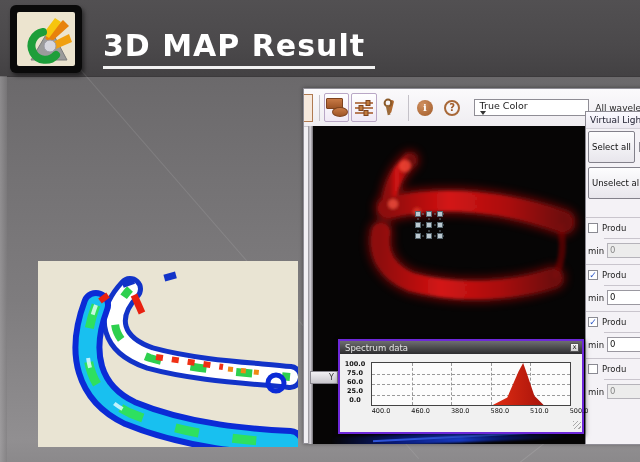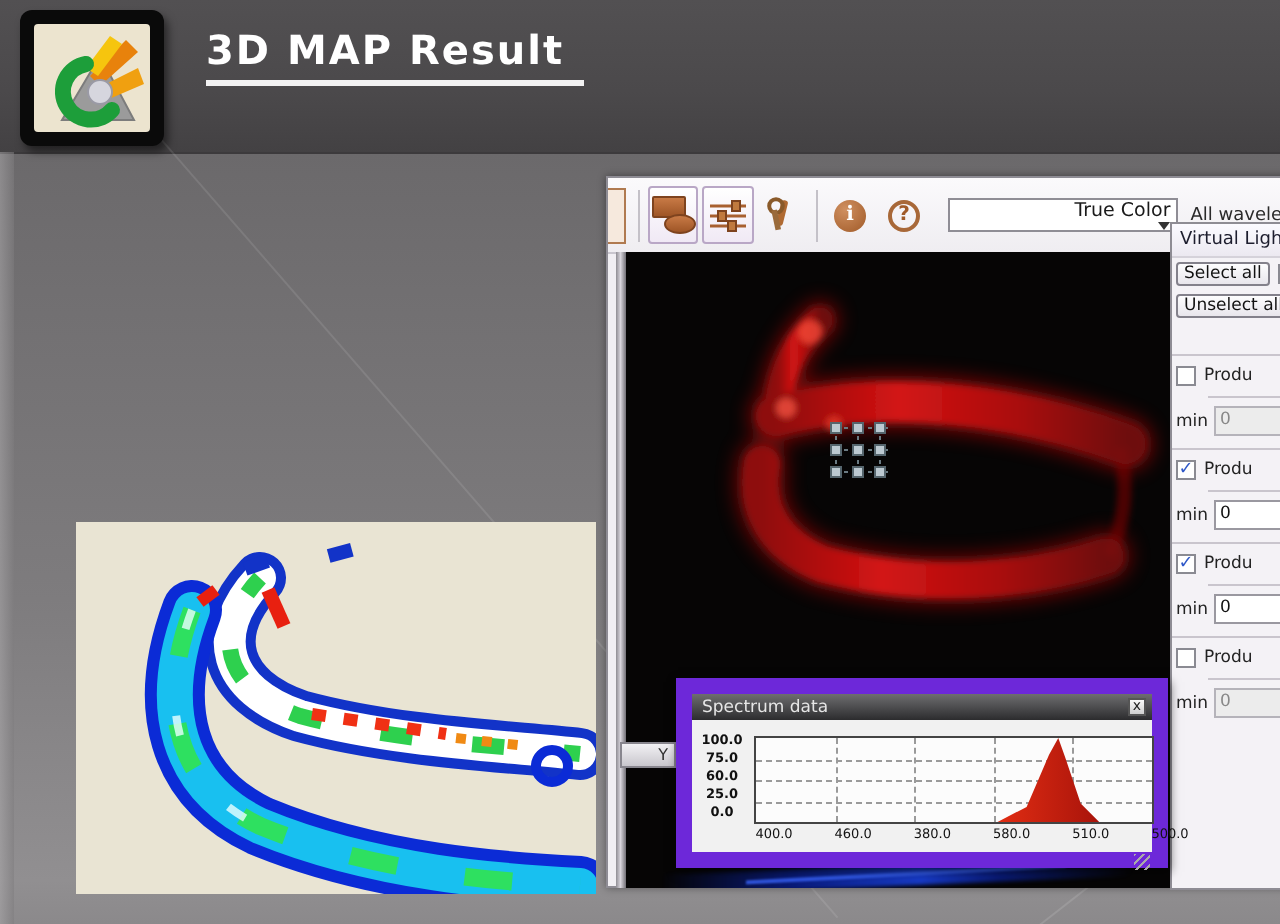--- a/index.html
+++ b/index.html
@@ -14,21 +14,21 @@
     transform:rotate(49deg);transform-origin:left top;}
   .diag2{position:absolute;left:520px;top:462px;width:240px;height:1px;background:rgba(255,255,255,.12);
     transform:rotate(-38deg);transform-origin:left bottom;}
 
   
   .logo{position:absolute;left:10px;top:5px;width:72px;height:68px;background:#0a0a0a;border-radius:6px;
     box-shadow:2px 3px 4px rgba(0,0,0,.5);display:flex;align-items:center;justify-content:center;}
   .logo-inner{width:58px;height:54px;background:#ece4cf;border-radius:2px;}
 
   
-  .page-title{position:absolute;left:103px;top:13px;color:#fff;font-size:20px;font-weight:bold;
+  .page-title{position:absolute;left:103px;top:28px;color:#fff;font-size:30px;font-weight:bold;
     letter-spacing:1px;border-bottom:3px solid #f2f2f2;padding:0 10px 3px 0;}
 
   .subtitle{position:absolute;left:30px;top:80px;color:#ee9ccd;font-size:17px;letter-spacing:1px;}
   .body-text{position:absolute;left:27px;top:112px;width:278px;color:#222a50;font-size:19.5px;
     line-height:1.34;font-weight:bold;letter-spacing:.5px;}
 
   
   .render-img{position:absolute;left:38px;top:261px;width:260px;height:186px;background:#e9e4d3;}
 
   
@@ -40,21 +40,21 @@
   .tb-sep{width:1px;height:26px;background:#c4c1c8;margin:0 3px;}
   .tb-btn{width:28px;height:29px;display:flex;align-items:center;justify-content:center;margin:0 1px;border-radius:2px;}
   .tb-toggled{border:1px solid #b9a7c6;background:linear-gradient(180deg,#ffffff,#f0e9f5);box-sizing:border-box;}
   .shape-rect{width:15px;height:9px;background:linear-gradient(180deg,#c87a46,#9e5526);border:1px solid #7e431e;border-radius:1px;}
   .shape-ell{width:14px;height:8px;background:linear-gradient(180deg,#c87a46,#9e5526);border:1px solid #7e431e;border-radius:50%;margin:-2px 0 0 6px;}
   .circ-i{width:16px;height:16px;border-radius:50%;background:radial-gradient(circle at 35% 30%,#d09060,#a05a28);
     color:#fff;font-size:10px;font-weight:bold;text-align:center;line-height:16px;font-family:"DejaVu Serif",serif;}
   .circ-q{width:16px;height:16px;border-radius:50%;border:2px solid #a86838;box-sizing:border-box;color:#a05a28;
     font-size:10px;font-weight:bold;text-align:center;line-height:12px;}
   .dropdown{margin-left:8px;width:128px;height:17px;background:#fff;border:1px solid #8f8d95;
-    display:flex;align-items:flex-end;justify-content:space-between;padding:0 3px 0 5px;box-sizing:border-box;flex-direction:column;}
+    display:flex;align-items:flex-start;justify-content:space-between;padding:0 3px 0 5px;box-sizing:border-box;flex-direction:column;}
   .dropdown .val{font-size:9.5px;color:#1a1a1a;}
   .dd-arrow{width:0;height:0;border-left:3.5px solid transparent;border-right:3.5px solid transparent;border-top:4px solid #333;}
   .wavelength{margin-left:6px;font-size:9px;color:#2a2a2a;text-decoration:underline;white-space:nowrap;}
 
   
   .viewport{position:absolute;left:9px;top:37px;width:273px;height:318px;background:#060505;overflow:hidden;}
   .vp-strip{position:absolute;left:4px;top:37px;width:5px;height:318px;
     background:linear-gradient(90deg,#8f8d93,#d8d5dc 45%,#716f75);}
   .y-widget{position:absolute;left:6px;top:282px;width:28px;height:13px;
     background:linear-gradient(180deg,#f2f1f4,#c9c7cd);border:1px solid #88868e;box-sizing:border-box;
@@ -65,35 +65,35 @@
   .blue-streak2{position:absolute;left:60px;bottom:6px;width:160px;height:2px;background:#3a66ff;
     transform:skewY(-3deg);filter:blur(.5px);opacity:.8;}
 
   
   .side-panel{position:absolute;left:281px;top:22px;width:80px;height:334px;background:#f4f2f6;
     border:1px solid #8e8c94;box-sizing:border-box;font-size:8.5px;color:#222;}
   .sp-title{padding:3px 0 3px 4px;font-size:9px;color:#1d1d2e;background:linear-gradient(180deg,#fbfaff,#ece9f1);
     border-bottom:1px solid #d5d2da;}
   .sp-row{display:flex;align-items:center;gap:4px;padding:2px 2px;}
   .sp-btn{background:linear-gradient(180deg,#fdfdfe,#e8e6ec);border:1px solid #83818b;border-radius:2px;
-    font-size:8.5px;padding:0 3px;color:#111;white-space:nowrap;}
+    font-size:8.5px;padding:10px 3px;color:#111;white-space:nowrap;}
   .cbx{width:10px;height:10px;background:#fff;border:1px solid #8a8a92;box-sizing:border-box;
     font-size:9px;line-height:8px;color:#2f58c8;text-align:center;flex:0 0 auto;}
   .lay-label{text-align:right;padding:1px 2px 2px 0;color:#333;}
   .sp-div{height:1px;background:#c9c5cd;margin:3px 0;}
   .sp-div.inner{margin-left:18px;}
   .min-row{display:flex;align-items:center;gap:3px;padding:1px 2px 3px 2px;}
   .min-input{flex:1;height:13px;border:1px solid #9a98a0;background:#fff;font-size:8.5px;
     line-height:12px;padding-left:2px;color:#111;}
   .min-input.dim{background:#ececec;color:#888;border-color:#b5b3ba;}
   .prod-label{color:#222;}
 
   
   .spectrum-win{position:absolute;left:34px;top:250px;width:246px;height:95px;background:#f1f1f1;
-    border:8px solid #6d28d9;box-shadow:1px 2px 5px rgba(0,0,0,.6);box-sizing:border-box;}
+    border:2px solid #6d28d9;box-shadow:1px 2px 5px rgba(0,0,0,.6);box-sizing:border-box;}
   .spec-titlebar{height:13px;background:linear-gradient(180deg,#6e6e70,#2c2c2e);display:flex;
     align-items:center;justify-content:space-between;padding:0 3px 0 5px;}
   .spec-title{font-size:8.5px;color:#e6e6e6;}
   .spec-close{width:9px;height:9px;background:linear-gradient(180deg,#fafafa,#cfcfcf);border:1px solid #555;
     box-sizing:border-box;font-size:7px;line-height:7px;text-align:center;color:#222;}
   .spec-body{position:relative;height:76px;}
   .yticks{position:absolute;left:2px;top:6px;width:26px;height:44px;display:flex;flex-direction:column;
     justify-content:space-between;text-align:center;font-size:6.5px;color:#111;font-weight:bold;}
   .plot{position:absolute;left:31px;top:8px;width:198px;height:42px;background:#fcfcfc;border:1px solid #444;}
   .gridh{position:absolute;left:0;width:100%;height:0;border-top:1px dashed #9a9a9a;}

